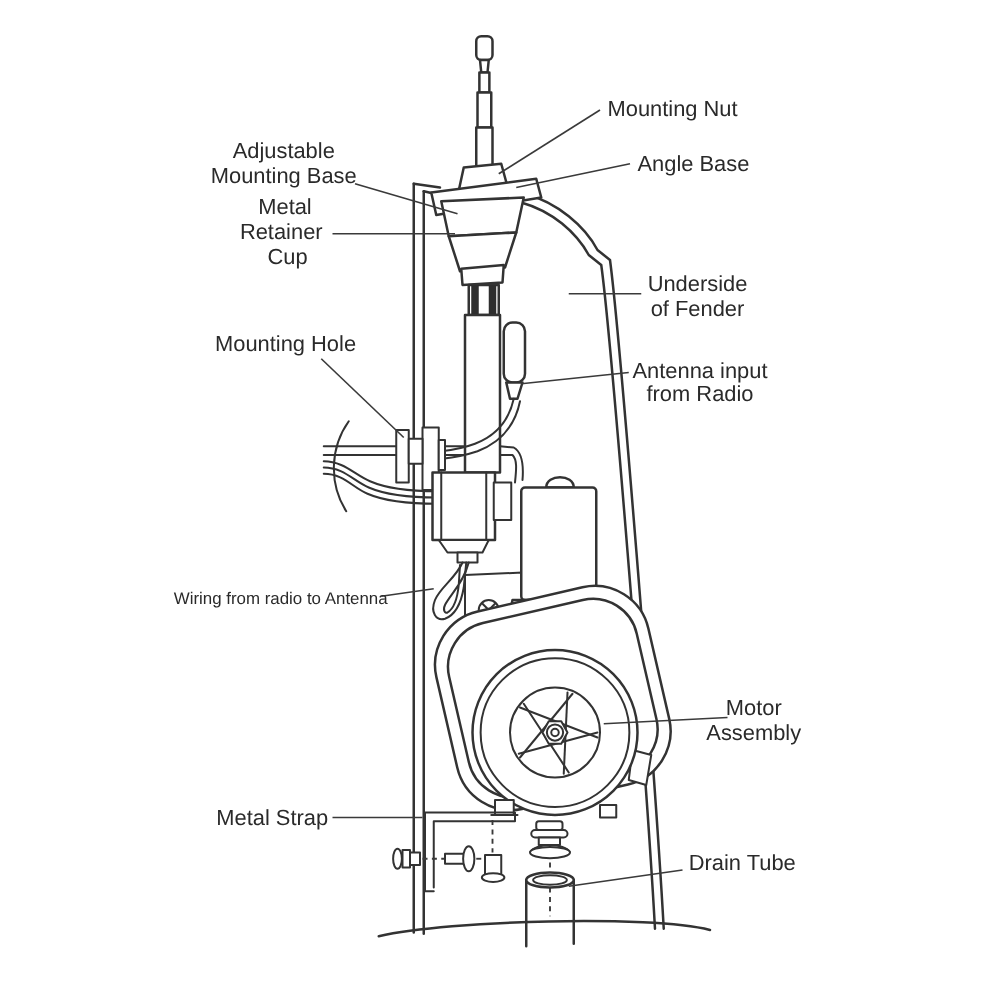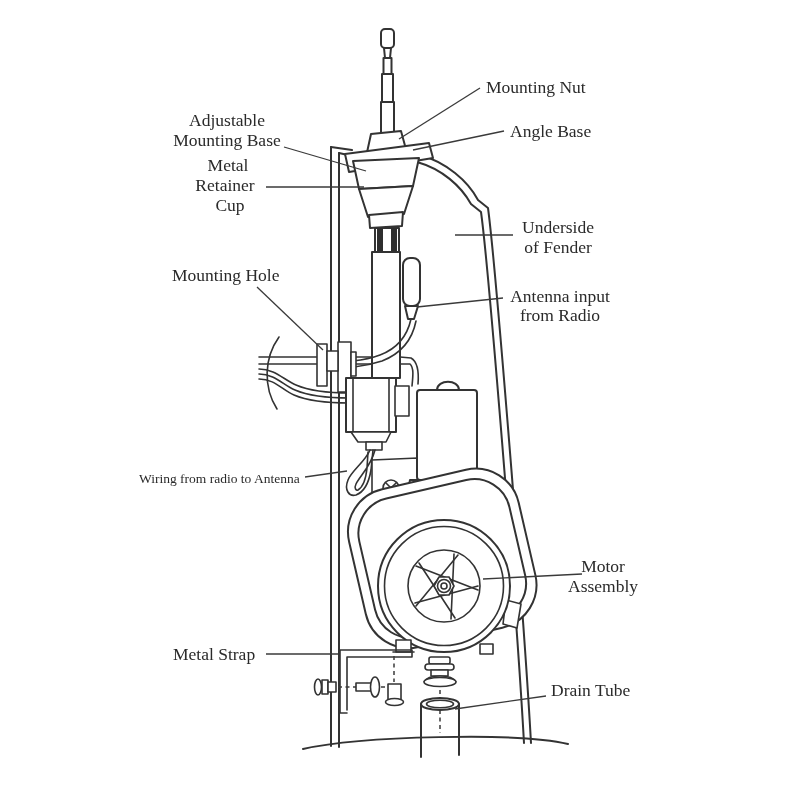--- a/index.html
+++ b/index.html
@@ -1,17 +1,17 @@
 <!DOCTYPE html>
 <html><head>
 <meta charset="utf-8">
 <style>
   html,body{margin:0;padding:0;background:#ffffff;}
   .stage{position:relative;width:696px;height:800px;background:#ffffff;overflow:hidden;
-         font-family:Liberation Serif, serif;}
+         font-family:Liberation Sans, sans-serif;}
   svg{position:absolute;left:0;top:0;}
   .draw{fill:none;stroke:#333333;stroke-width:2;stroke-linecap:round;stroke-linejoin:round;}
   .drawthin{fill:none;stroke:#333333;stroke-width:1.6;stroke-linecap:round;stroke-linejoin:round;}
   .wfill{fill:#ffffff;stroke:#333333;stroke-width:2;stroke-linejoin:round;}
   .wfillthin{fill:#ffffff;stroke:#333333;stroke-width:1.6;stroke-linejoin:round;}
   .dark{fill:#2e2e2e;stroke:none;}
   .leader{fill:none;stroke:#3a3a3a;stroke-width:1.3;}
   .dashed{fill:none;stroke:#3a3a3a;stroke-width:1.5;stroke-dasharray:4 3.5;}
   .lbl{fill:#2a2a2a;font-size:17.5px;}
   .lblsm{fill:#2a2a2a;font-size:13.5px;}

